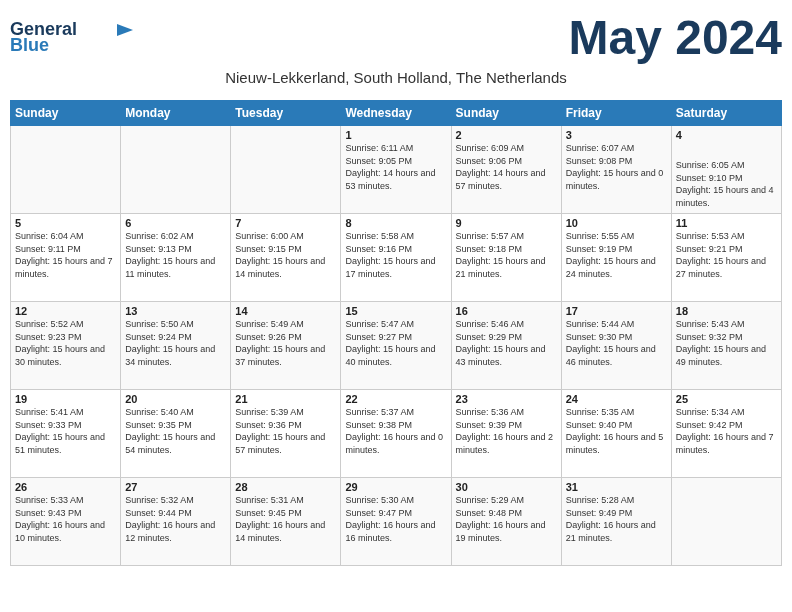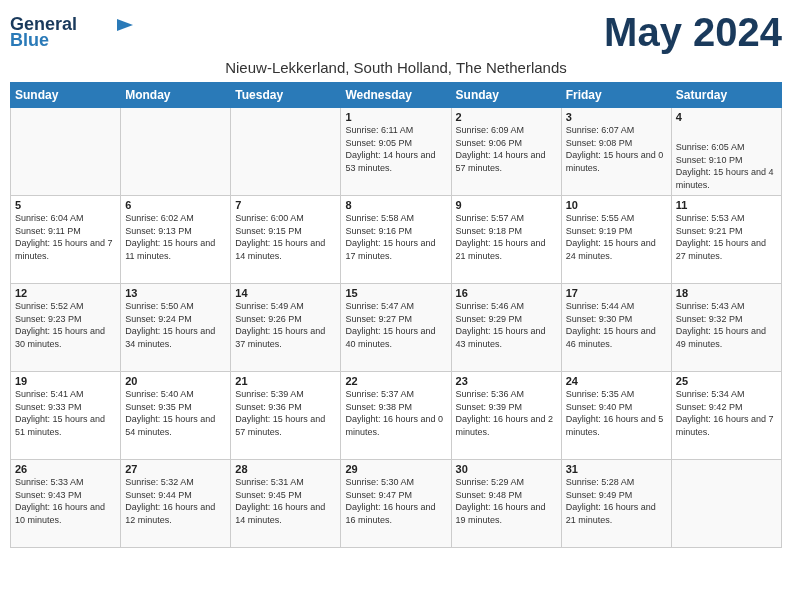--- a/index.html
+++ b/index.html
@@ -20,30 +20,30 @@
       display: flex;
       align-items: center;
     }
     .logo-text {
       font-size: 18px;
       font-weight: bold;
       color: #1a3a5c;
       line-height: 1.1;
     }
     .title-month {
-      font-size: 40px;
+      font-size: 48px;
       font-weight: bold;
       color: #1a3a5c;
       text-align: left;
     }
     .subtitle {
       text-align: center;
       font-size: 15px;
       color: #333;
-      margin-bottom: 6px;
+      margin-bottom: 14px;
     }
     table {
       width: 100%;
       border-collapse: collapse;
       table-layout: fixed;
     }
     thead tr {
       background: #2a7ab8;
     }
     thead th {

